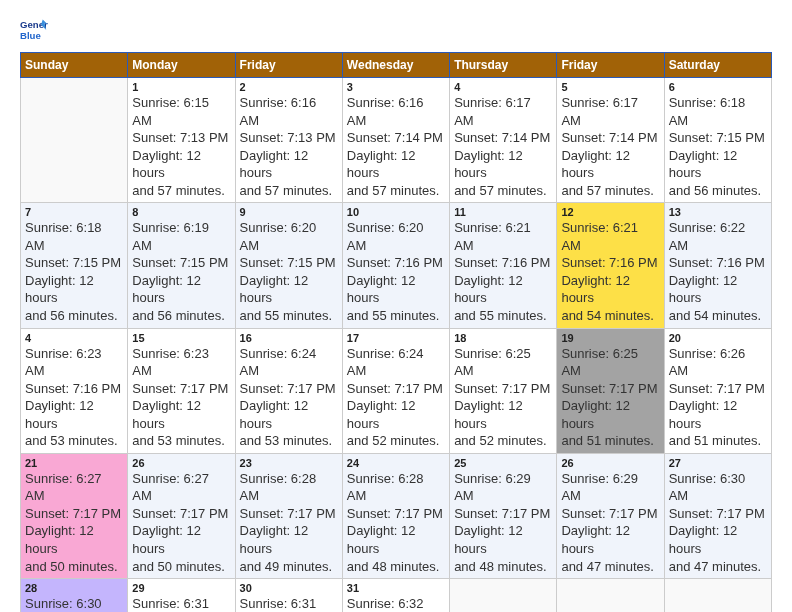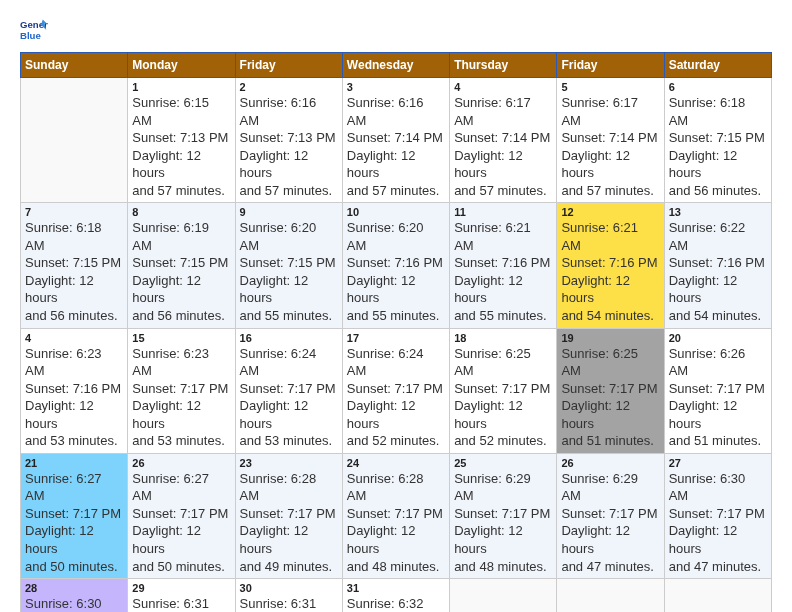--- a/index.html
+++ b/index.html
@@ -202,21 +202,21 @@
           <td style="background-color: #a3a3a3;">
             <span class="day-num">19</span>
             <div class="cell-text">Sunrise: 6:25 AM<br>Sunset: 7:17 PM<br>Daylight: 12 hours <br>and 51 minutes.</div>
           </td>
           <td style="background-color: rgb(255, 255, 255);">
             <span class="day-num">20</span>
             <div class="cell-text">Sunrise: 6:26 AM<br>Sunset: 7:17 PM<br>Daylight: 12 hours <br>and 51 minutes.</div>
           </td>
         </tr>
         <tr>
-          <td style="background-color: #7dd3fc;">
+          <td style="background-color: #f9a8d4;">
             <span class="day-num">21</span>
             <div class="cell-text">Sunrise: 6:27 AM<br>Sunset: 7:17 PM<br>Daylight: 12 hours <br>and 50 minutes.</div>
           </td>
           <td style="background-color: rgb(240, 244, 251);">
             <span class="day-num">26</span>
             <div class="cell-text">Sunrise: 6:27 AM<br>Sunset: 7:17 PM<br>Daylight: 12 hours <br>and 50 minutes.</div>
           </td>
           <td style="background-color: rgb(240, 244, 251);">
             <span class="day-num">23</span>
             <div class="cell-text">Sunrise: 6:28 AM<br>Sunset: 7:17 PM<br>Daylight: 12 hours <br>and 49 minutes.</div>

